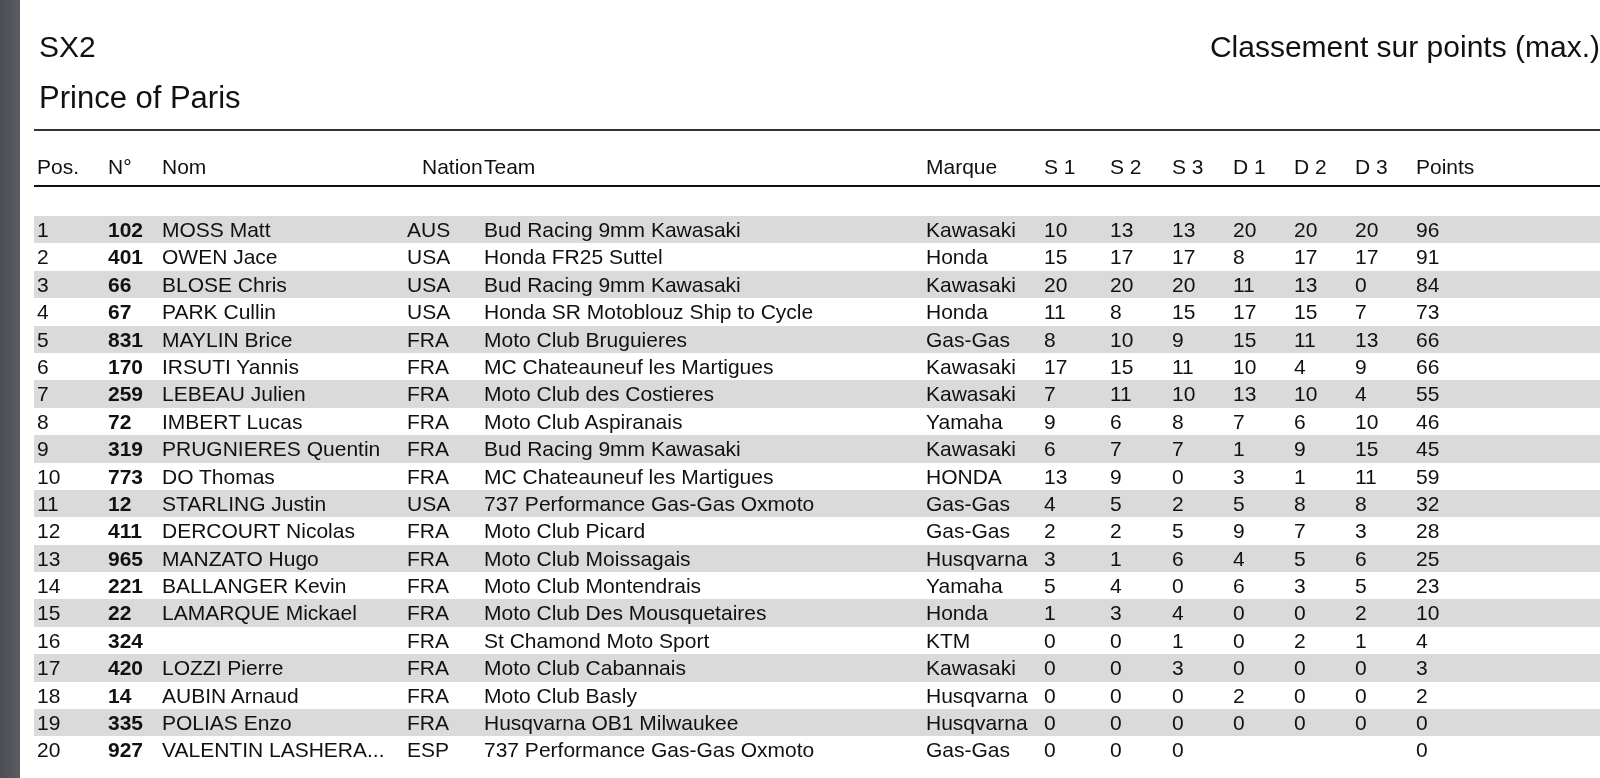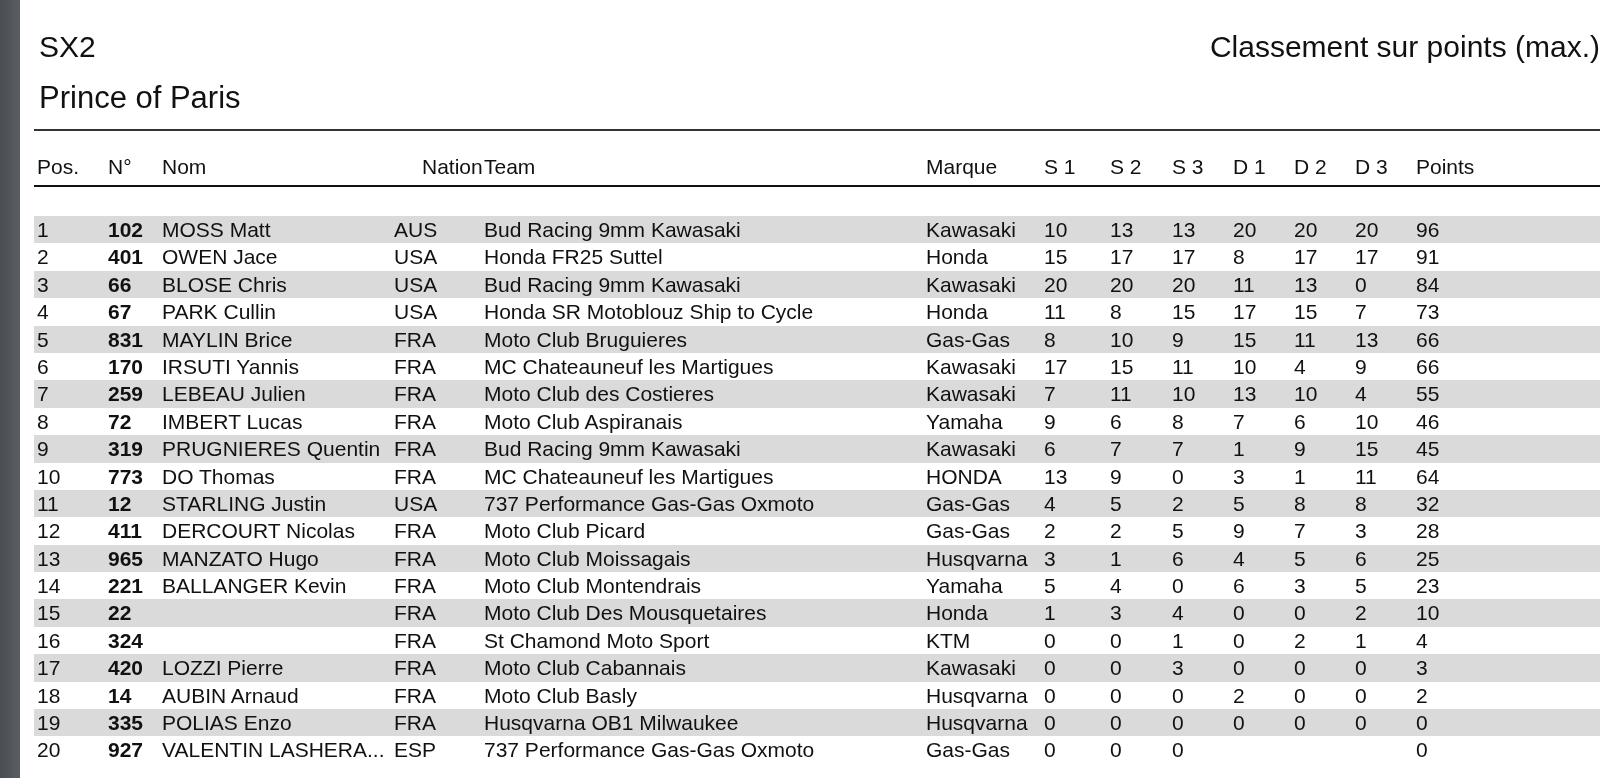--- a/index.html
+++ b/index.html
@@ -40,21 +40,21 @@
   .c-s2 { left: 1078px; }
   .c-s3 { left: 1140px; text-align: right; }
   .c-d1 { left: 1201px; }
   .c-d2 { left: 1262px; }
   .c-d3 { left: 1323px; }
   .c-pts { left: 1384px; }
   .rows .cell { top: 0; }
   .rows .c-pos { left: 3px; }
   .rows .c-num { left: 74px; font-weight: bold; }
   .rows .c-nom { left: 128px; }
-  .rows .c-nat { left: 360px; text-align: right; }
+  .rows .c-nat { left: 373px; text-align: right; }
   .rows .c-team { left: 450px; }
   .rows .c-marque { left: 892px; }
   .rows .c-s1 { left: 1010px; }
   .rows .c-s2 { left: 1076px; }
   .rows .c-s3 { left: 1138px; }
   .rows .c-d1 { left: 1199px; }
   .rows .c-d2 { left: 1260px; }
   .rows .c-d3 { left: 1321px; }
   .rows .c-pts { left: 1382px; }
 </style>
@@ -230,21 +230,21 @@
         <span class="cell c-nom">DO Thomas</span>
         <span class="cell c-nat">FRA</span>
         <span class="cell c-team">MC Chateauneuf les Martigues</span>
         <span class="cell c-marque">HONDA</span>
         <span class="cell c-s1">13</span>
         <span class="cell c-s2">9</span>
         <span class="cell c-s3">0</span>
         <span class="cell c-d1">3</span>
         <span class="cell c-d2">1</span>
         <span class="cell c-d3">11</span>
-        <span class="cell c-pts">64</span>
+        <span class="cell c-pts">59</span>
       </div>
       <div class="row shaded">
         <span class="cell c-pos">11</span>
         <span class="cell c-num">12</span>
         <span class="cell c-nom">STARLING Justin</span>
         <span class="cell c-nat">USA</span>
         <span class="cell c-team">737 Performance Gas-Gas Oxmoto</span>
         <span class="cell c-marque">Gas-Gas</span>
         <span class="cell c-s1">4</span>
         <span class="cell c-s2">5</span>
@@ -295,20 +295,21 @@
         <span class="cell c-s2">4</span>
         <span class="cell c-s3">0</span>
         <span class="cell c-d1">6</span>
         <span class="cell c-d2">3</span>
         <span class="cell c-d3">5</span>
         <span class="cell c-pts">23</span>
       </div>
       <div class="row shaded">
         <span class="cell c-pos">15</span>
         <span class="cell c-num">22</span>
+        <span class="cell c-nom">LAMARQUE Mickael</span>
         <span class="cell c-nat">FRA</span>
         <span class="cell c-team">Moto Club Des Mousquetaires</span>
         <span class="cell c-marque">Honda</span>
         <span class="cell c-s1">1</span>
         <span class="cell c-s2">3</span>
         <span class="cell c-s3">4</span>
         <span class="cell c-d1">0</span>
         <span class="cell c-d2">0</span>
         <span class="cell c-d3">2</span>
         <span class="cell c-pts">10</span>

